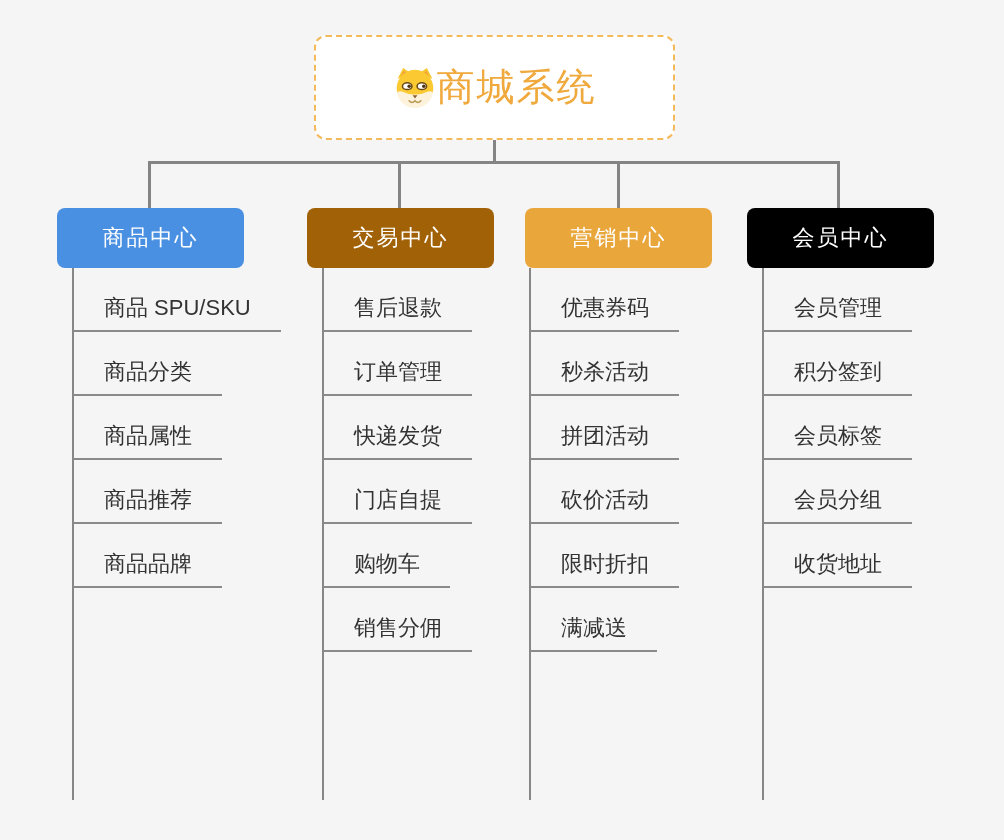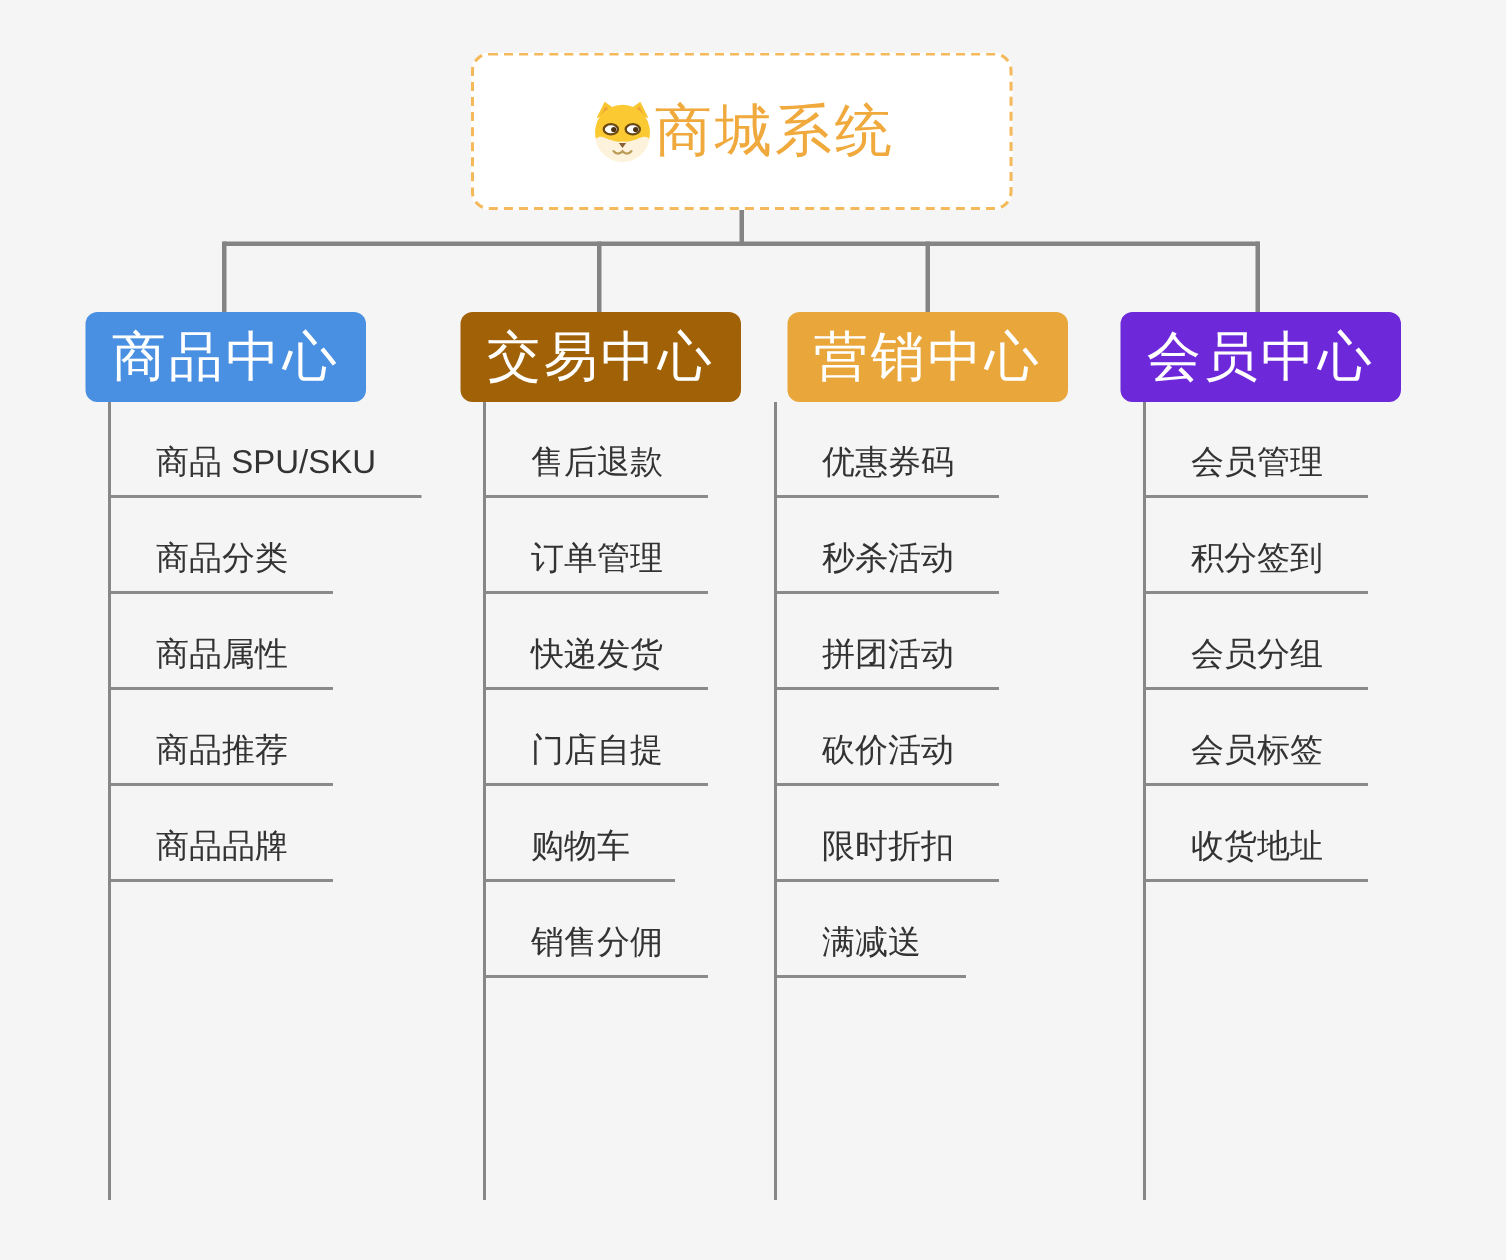--- a/index.html
+++ b/index.html
@@ -29,25 +29,25 @@
   .drop {top:161px;width:3px;height:47px;}
   .d0{left:148px}.d1{left:398px}.d2{left:617px}.d3{left:837px}
 
   
   .branch{
     position:absolute;top:208px;width:187px;height:60px;
     border-radius:8px;display:flex;align-items:center;justify-content:center;
     cursor:pointer;
   }
   .b0{left:57px}.b1{left:307px}.b2{left:525px}.b3{left:747px}
-  .branch-label{color:#ffffff;font-size:36px;letter-spacing:2px;white-space:nowrap;}
+  .branch-label{color:#ffffff;font-size:22px;letter-spacing:2px;white-space:nowrap;}
 
   
   .col{position:absolute;top:268px;}
-  .c0{left:72px}.c1{left:322px}.c2{left:516px}.c3{left:762px}
+  .c0{left:72px}.c1{left:322px}.c2{left:529px}.c3{left:762px}
   .col-line{position:absolute;left:0;top:0;width:2px;height:532px;background:#878787;}
   .sub-item{height:64px;display:flex;align-items:flex-end;cursor:pointer;}
   .sub-label{
     display:inline-block;white-space:nowrap;
     padding:0 30px 7px 32px;
     border-bottom:2px solid #8a8a8a;
     font-size:22px;color:#333333;
   }
 </style>
 </head>
@@ -84,21 +84,21 @@
 
   <div class="branch b0" style="background-color: rgb(74, 144, 226);">
     <span class="branch-label">商品中心</span>
   </div>
   <div class="branch b1" style="background-color: #a16207;">
     <span class="branch-label">交易中心</span>
   </div>
   <div class="branch b2" style="background-color: rgb(233, 166, 59); font-family: Liberation Serif, serif;">
     <span class="branch-label">营销中心</span>
   </div>
-  <div class="branch b3" style="background-color: #6d28d9;">
+  <div class="branch b3" style="background-color: #000000;">
     <span class="branch-label">会员中心</span>
   </div>
 
   <div class="col c0">
     <div class="col-line"></div>
     <div class="sub-item">
         <span class="sub-label">商品 SPU/SKU</span>
       </div>
     <div class="sub-item">
         <span class="sub-label">商品分类</span>
@@ -160,23 +160,23 @@
 
   <div class="col c3">
     <div class="col-line"></div>
     <div class="sub-item">
         <span class="sub-label">会员管理</span>
       </div>
     <div class="sub-item">
         <span class="sub-label">积分签到</span>
       </div>
     <div class="sub-item">
-        <span class="sub-label">会员分组</span>
+        <span class="sub-label">会员标签</span>
       </div>
     <div class="sub-item">
-        <span class="sub-label">会员标签</span>
+        <span class="sub-label">会员分组</span>
       </div>
     <div class="sub-item">
         <span class="sub-label">收货地址</span>
       </div>
   </div>
 
 </div>
 
 </body></html>

